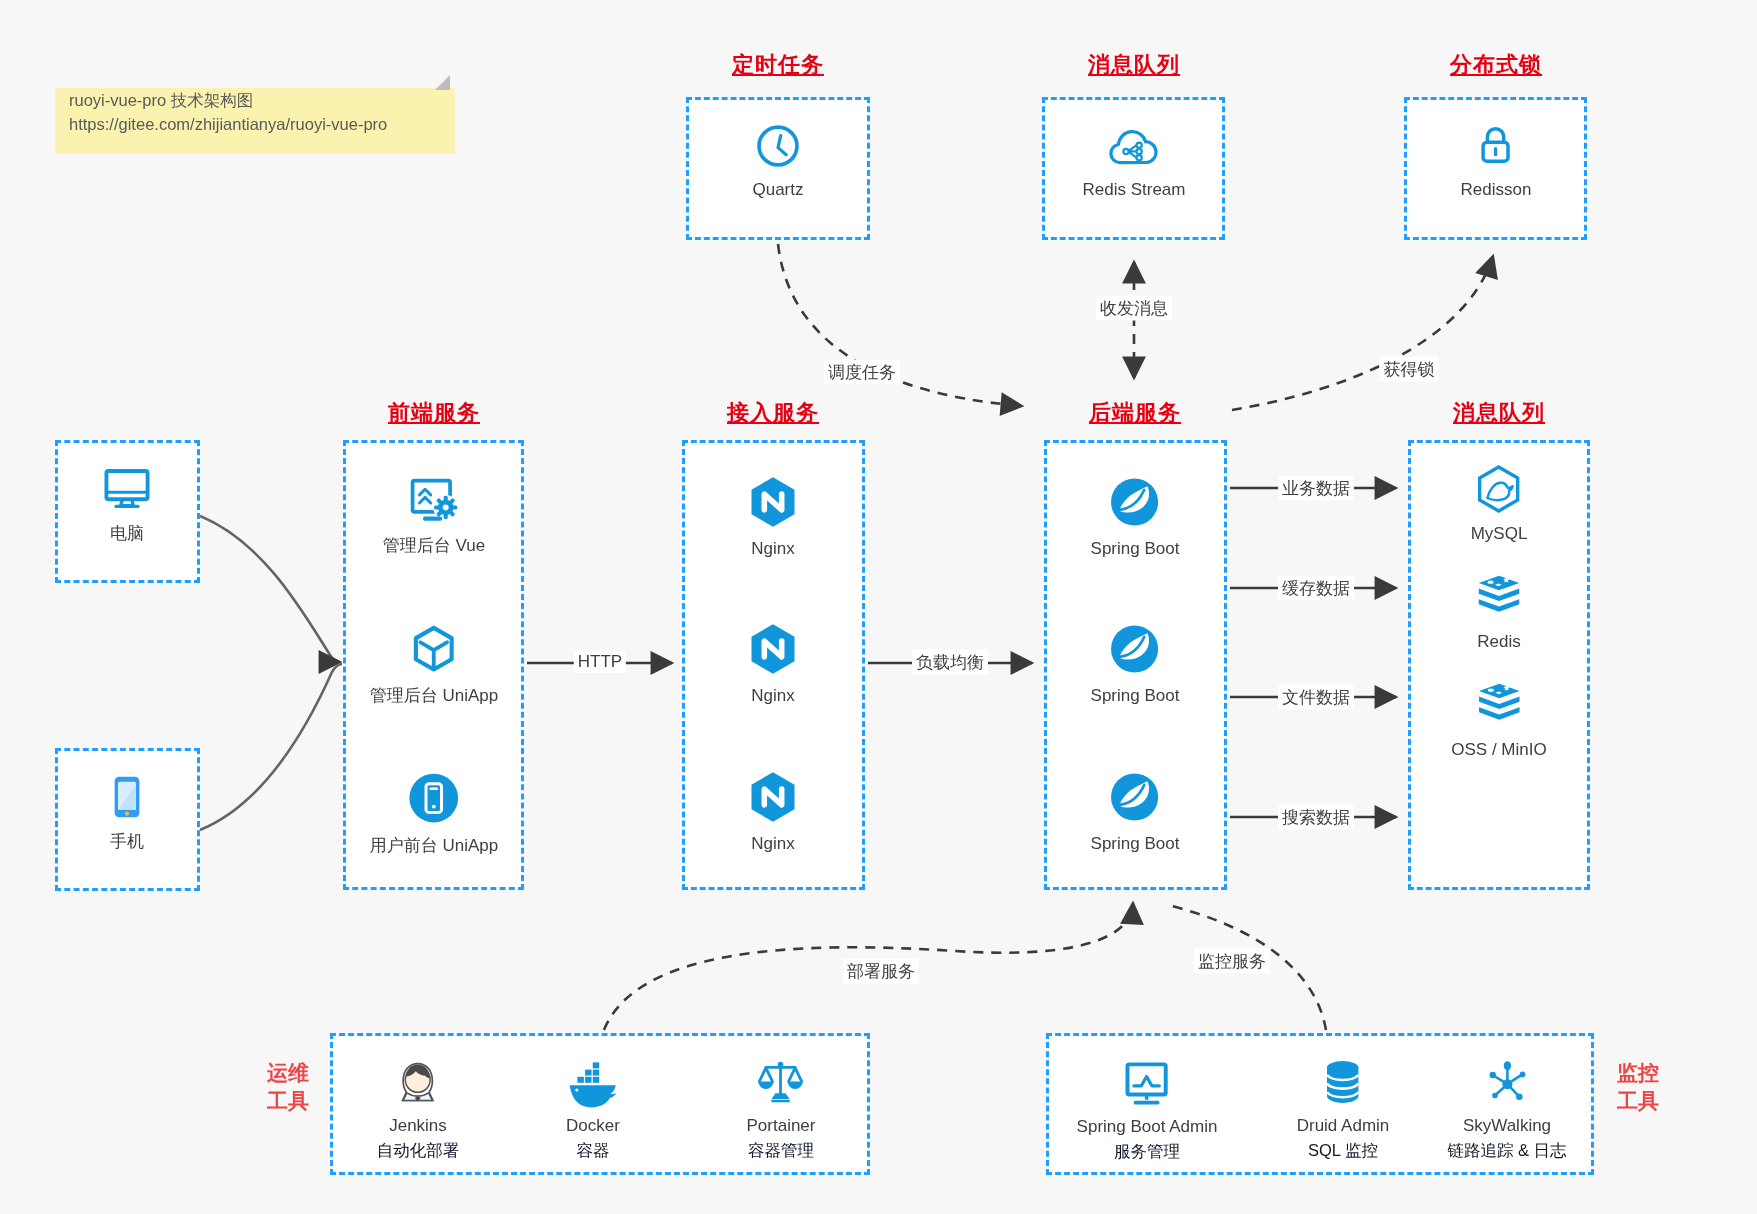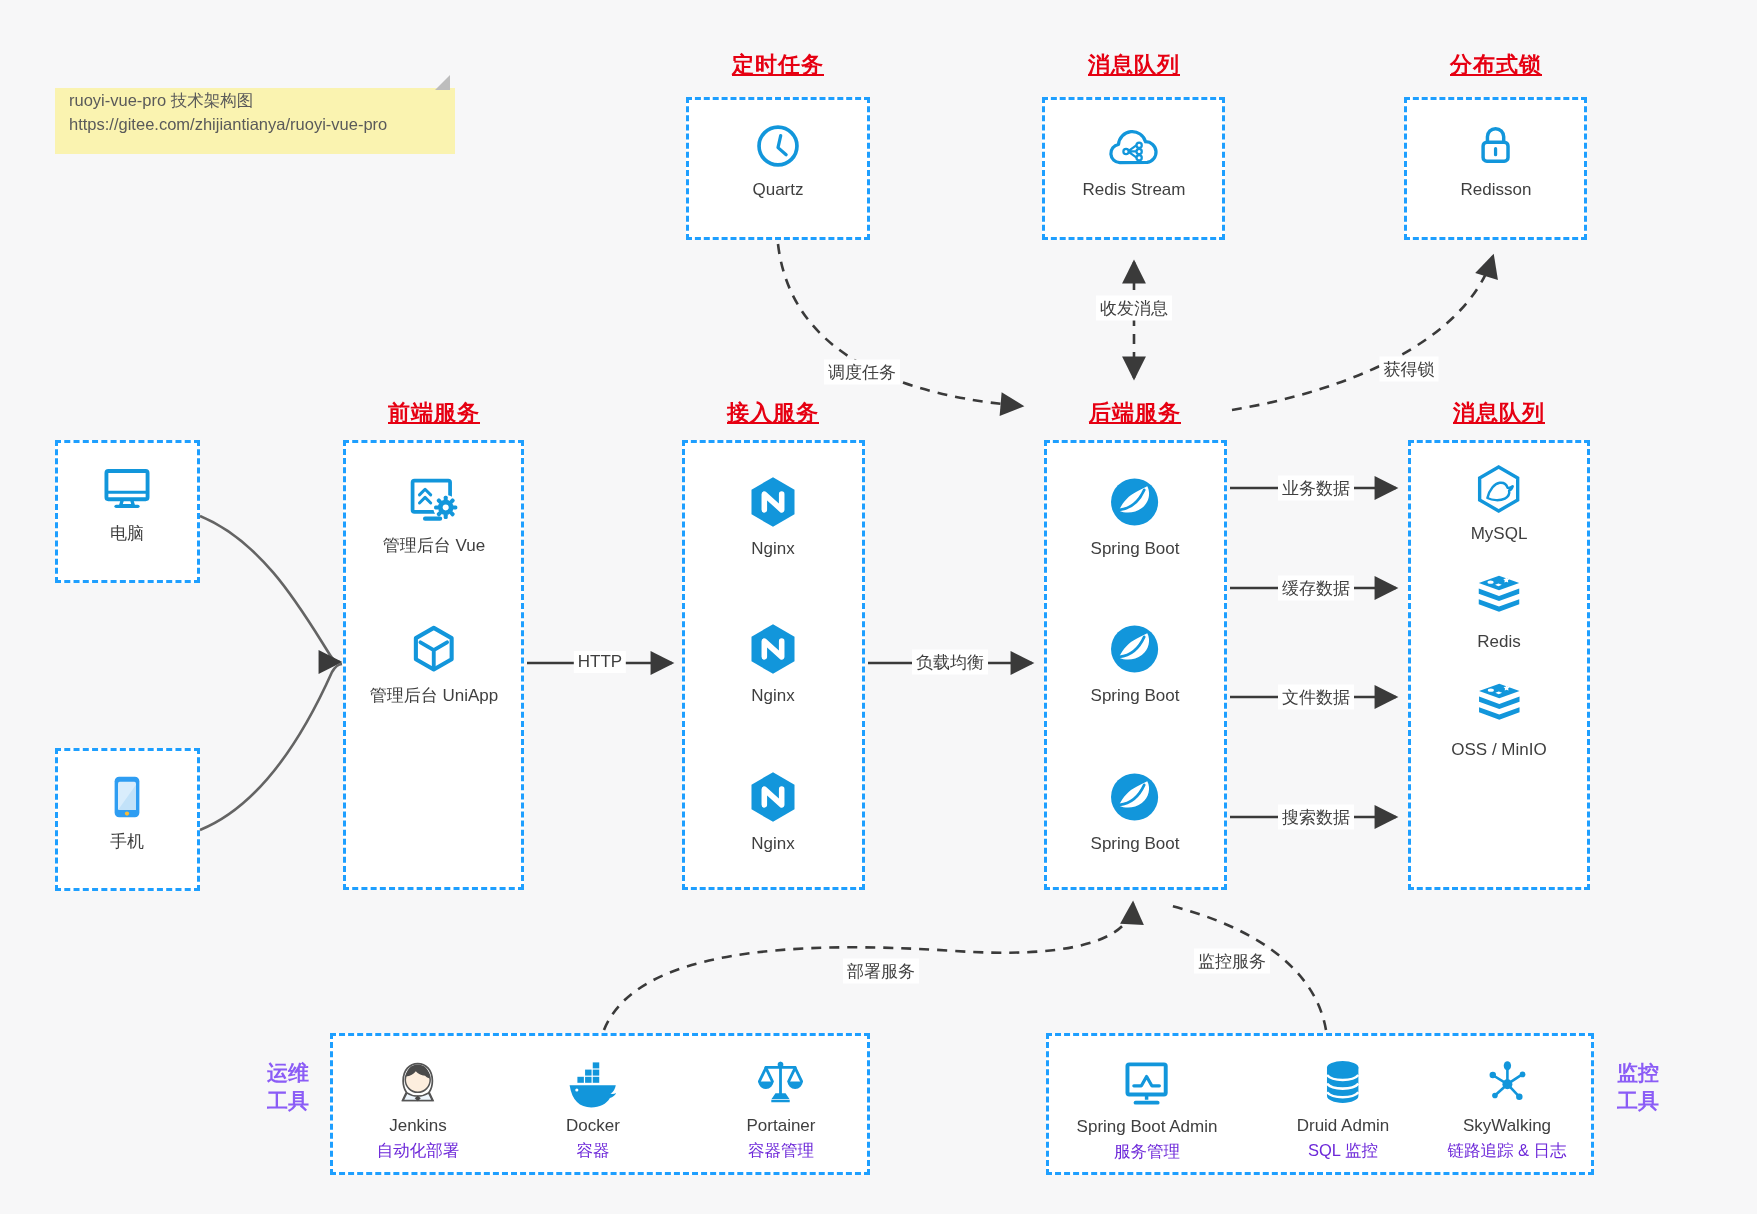--- a/index.html
+++ b/index.html
@@ -2,26 +2,26 @@
 <html><head>
 <meta charset="utf-8">
 <style>
   html,body{margin:0;padding:0;background:#f7f7f8;}
   .canvas{position:relative;width:1757px;height:1214px;background:#f7f7f8;
           font-family:"Liberation Sans","DejaVu Sans",sans-serif;overflow:hidden;}
   .dashed-box{position:absolute;background:#ffffff;border:3px dashed #1e9fff;box-sizing:border-box;z-index:1;}
   .overlay{position:absolute;left:0;top:0;z-index:2;pointer-events:none;}
   .group-title{position:absolute;transform:translateX(-50%);color:#e60012;font-size:22px;font-weight:700;
                letter-spacing:1px;white-space:nowrap;z-index:3;text-decoration:underline;}
-  .side-title{position:absolute;transform:translateX(-50%);color:#8b5cf6;font-size:21px;font-weight:700;
+  .side-title{position:absolute;transform:translateX(-50%);color:#ef4444;font-size:21px;font-weight:700;
               line-height:28px;text-align:center;white-space:nowrap;z-index:3;}
   .node{position:absolute;transform:translateX(-50%);display:flex;flex-direction:column;align-items:center;z-index:3;}
   .node .icon{display:block;line-height:0;}
   .node-label{margin-top:6px;font-size:17px;color:#3f3f3f;white-space:nowrap;text-align:center;line-height:24px;}
-  .node-sub{font-size:16.5px;color:#6d28d9;white-space:nowrap;text-align:center;line-height:24px;}
+  .node-sub{font-size:16.5px;color:#0f172a;white-space:nowrap;text-align:center;line-height:24px;}
   .edge-label{position:absolute;transform:translate(-50%,-50%);font-size:17px;color:#3f3f3f;background:#ffffff;
               padding:1px 4px;white-space:nowrap;z-index:3;}
   .sticky-note{position:absolute;left:55px;top:88px;width:400px;height:66px;background:#faf3b0;
                padding:0 0 0 14px;box-sizing:border-box;z-index:3;}
   .sticky-note .note-line{font-size:16.5px;color:#5a5a5a;line-height:24px;white-space:nowrap;}
   .note-fold{position:absolute;top:-13px;right:5px;width:0;height:0;
              border-bottom:15px solid #bdbdbd;border-left:15px solid transparent;}
 </style>
 </head>
 <body>
@@ -175,20 +175,31 @@
   </div>
   <div class="node" style="left:434px;top:620px">
     <span class="icon">
       <svg viewBox="0 0 48 48" width="58" height="58">
         <path d="M24 6.5 L38.8 15 V32.5 L24 41 L9.2 32.5 V15 Z" fill="none" stroke="#1296db" stroke-width="3.4" stroke-linejoin="round"></path>
         <path d="M24 25 L13 18.5 M24 25 L35 18.5 M24 25 V38.5" fill="none" stroke="#1296db" stroke-width="3.2" stroke-linecap="round"></path>
       </svg>
     </span>
     <span class="node-label">管理后台 UniApp</span>
   </div>
+  <div class="node" style="left:434px;top:768px">
+    <span class="icon">
+      <svg viewBox="0 0 48 48" width="60" height="60">
+        <circle cx="24" cy="24" r="19.5" fill="#1296db"></circle>
+        <rect x="17.8" y="12.5" width="12.4" height="23" rx="2.4" fill="none" stroke="#ffffff" stroke-width="2.4"></rect>
+        <path d="M21.5 16.5 h5" stroke="#ffffff" stroke-width="2" stroke-linecap="round"></path>
+        <circle cx="24" cy="30.8" r="1.5" fill="#ffffff"></circle>
+      </svg>
+    </span>
+    <span class="node-label">用户前台 UniApp</span>
+  </div>
 
   <div class="node" style="left:773px;top:473px">
     <span class="icon">
       <svg viewBox="0 0 48 48" width="58" height="58">
           <path d="M24 3.5 L41.8 13.8 V34.2 L24 44.5 L6.2 34.2 V13.8 Z" fill="#1296db"></path>
           <path d="M16.8 30.5 V17.5 L31.2 30.5 V17.5" fill="none" stroke="#ffffff" stroke-width="4.6" stroke-linecap="round" stroke-linejoin="round"></path>
         </svg>
     </span>
     <span class="node-label">Nginx</span>
   </div>

